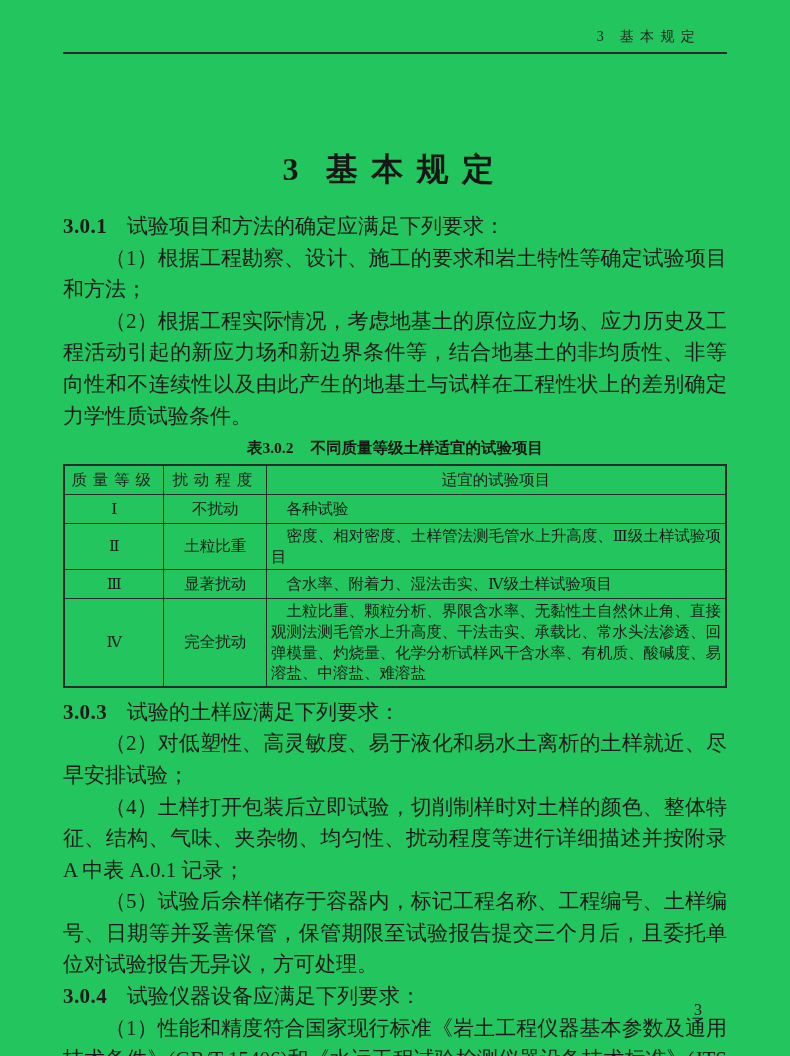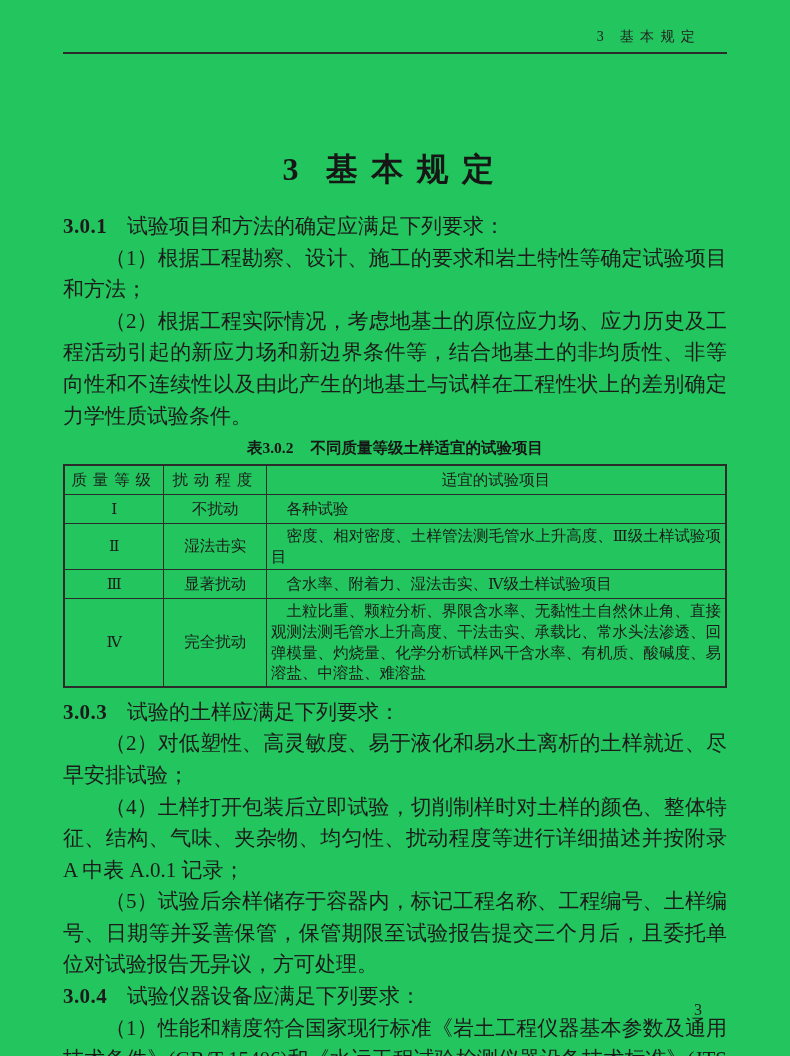--- a/index.html
+++ b/index.html
@@ -126,21 +126,21 @@
           </tr>
         </thead>
         <tbody>
           <tr>
             <td class="c-grade">Ⅰ</td>
             <td class="c-dist">不扰动</td>
             <td class="c-tests">各种试验</td>
           </tr>
           <tr>
             <td class="c-grade">Ⅱ</td>
-            <td class="c-dist">湿法击实</td>
+            <td class="c-dist">土粒比重</td>
             <td class="c-tests">密度、相对密度、土样管法测毛管水上升高度、Ⅲ级土样试验项目</td>
           </tr>
           <tr>
             <td class="c-grade">Ⅲ</td>
             <td class="c-dist">显著扰动</td>
             <td class="c-tests">含水率、附着力、湿法击实、Ⅳ级土样试验项目</td>
           </tr>
           <tr>
             <td class="c-grade">Ⅳ</td>
             <td class="c-dist">完全扰动</td>

